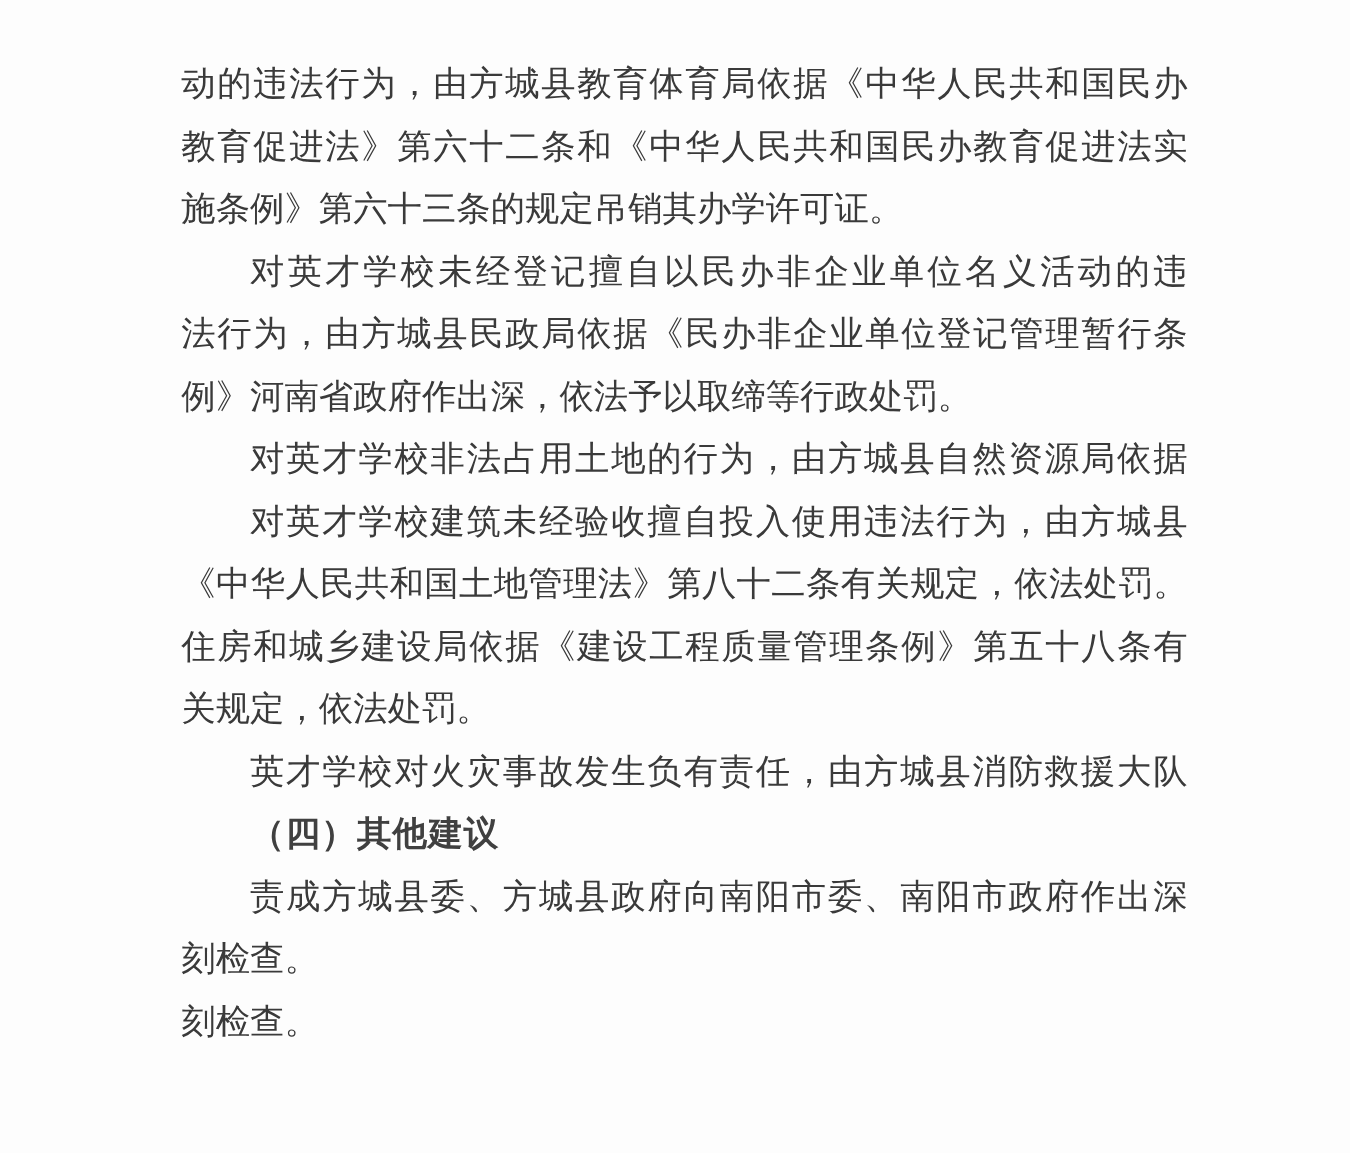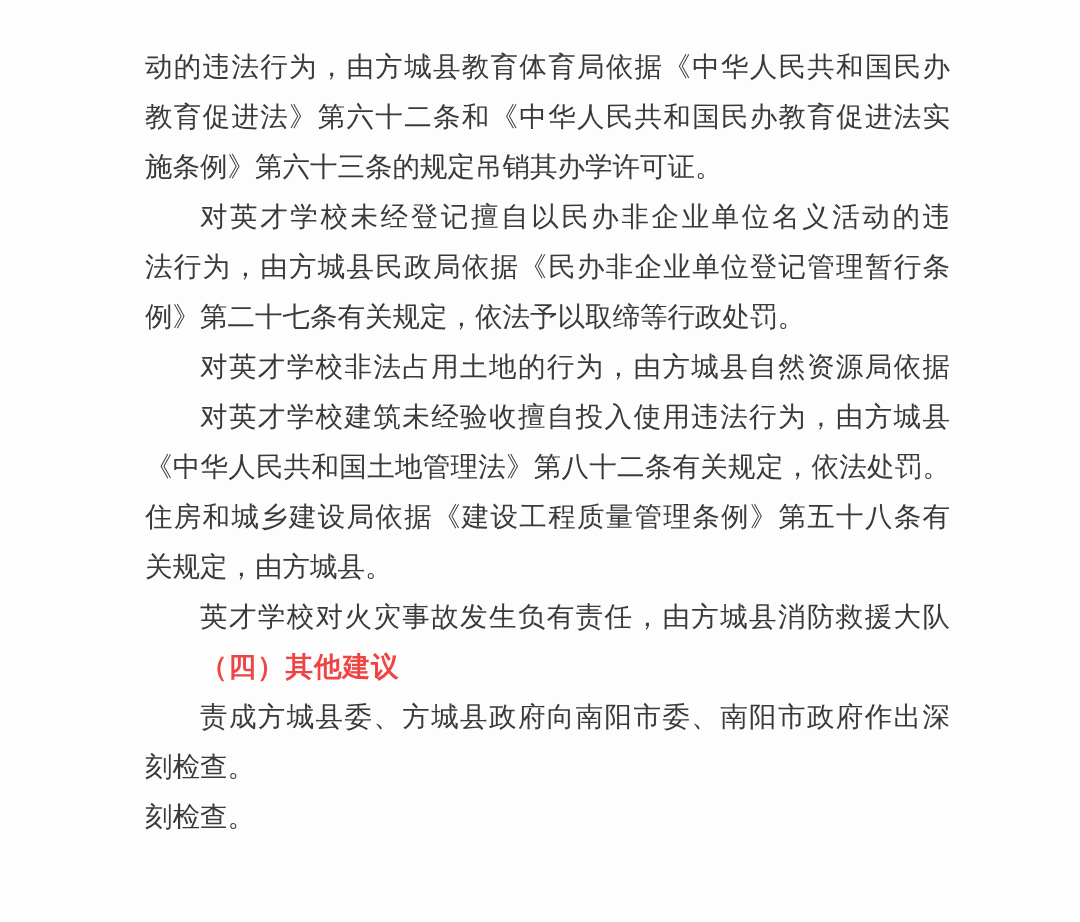--- a/index.html
+++ b/index.html
@@ -33,40 +33,40 @@
     white-space: nowrap;
   }
   .tl.end {
     text-align-last: left;
   }
   .tl.indent {
     text-indent: 2em;
   }
   .tl.heading {
     font-weight: bold;
-    color: #ef4444;
+    color: #404040;
     text-align-last: left;
     letter-spacing: 1px;
   }
 </style>
 </head>
 <body>
 
 <div class="page">
   <div class="content">
     <div class="tl">动的违法行为，由方城县教育体育局依据《中华人民共和国民办</div>
     <div class="tl">教育促进法》第六十二条和《中华人民共和国民办教育促进法实</div>
     <div class="tl end">施条例》第六十三条的规定吊销其办学许可证。</div>
     <div class="tl indent">对英才学校未经登记擅自以民办非企业单位名义活动的违</div>
     <div class="tl">法行为，由方城县民政局依据《民办非企业单位登记管理暂行条</div>
-    <div class="tl end">例》第二十七条有关规定，依法予以取缔等行政处罚。</div>
+    <div class="tl end">例》河南省政府作出深，依法予以取缔等行政处罚。</div>
     <div class="tl indent">对英才学校非法占用土地的行为，由方城县自然资源局依据</div>
     <div class="tl indent">对英才学校建筑未经验收擅自投入使用违法行为，由方城县</div>
     <div class="tl">《中华人民共和国土地管理法》第八十二条有关规定，依法处罚。</div>
     <div class="tl">住房和城乡建设局依据《建设工程质量管理条例》第五十八条有</div>
-    <div class="tl end">关规定，由方城县。</div>
+    <div class="tl end">关规定，依法处罚。</div>
     <div class="tl indent">英才学校对火灾事故发生负有责任，由方城县消防救援大队</div>
     <div class="tl indent heading">（四）其他建议</div>
     <div class="tl indent">责成方城县委、方城县政府向南阳市委、南阳市政府作出深</div>
     <div class="tl end">刻检查。</div>
     <div class="tl end">刻检查。</div>
   </div>
 </div>
 
 </body></html>

